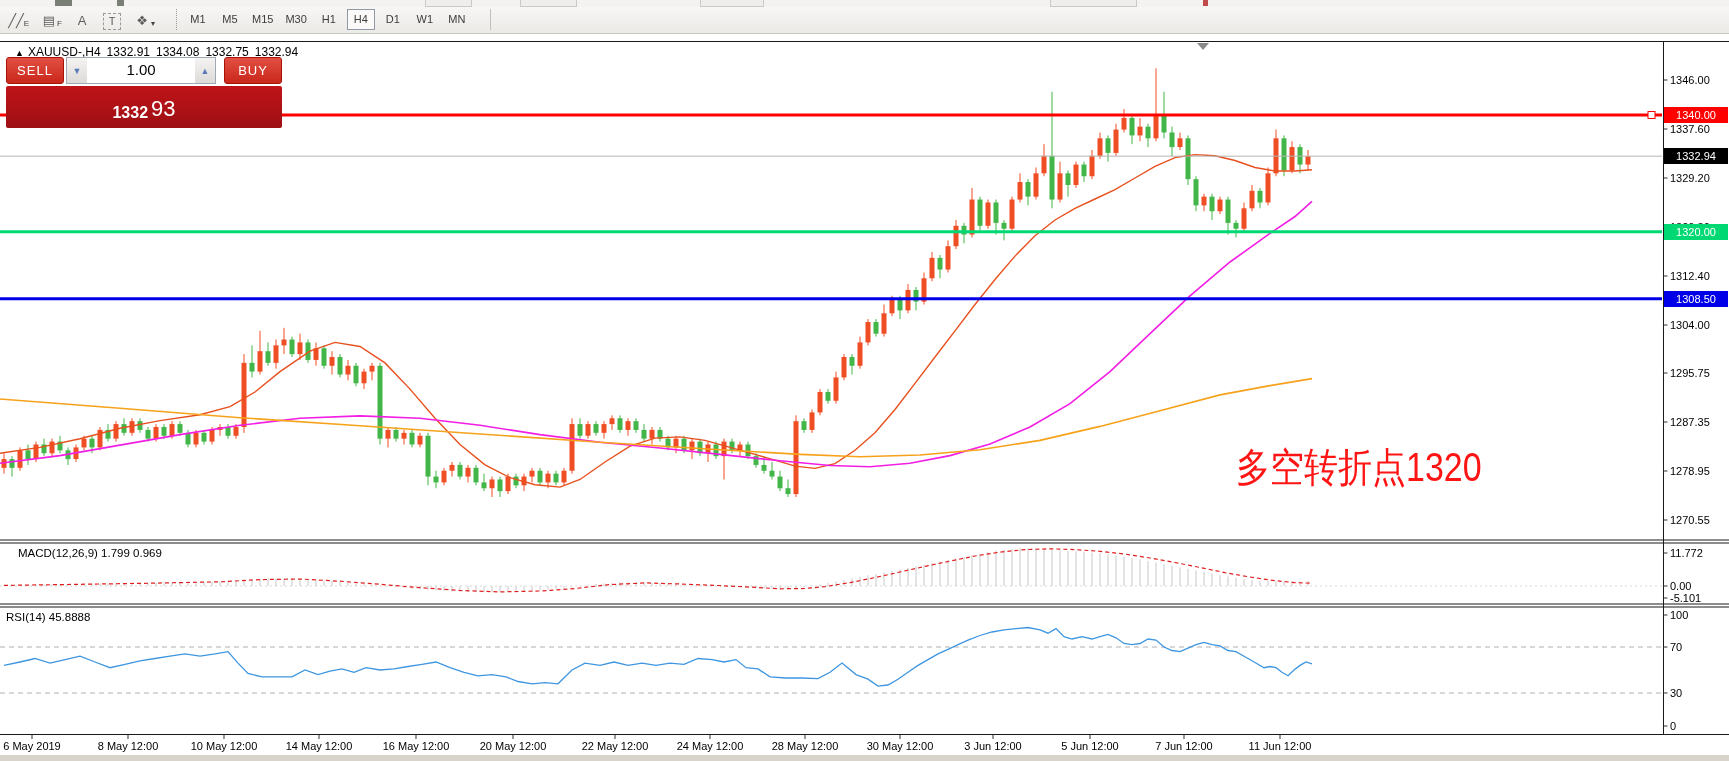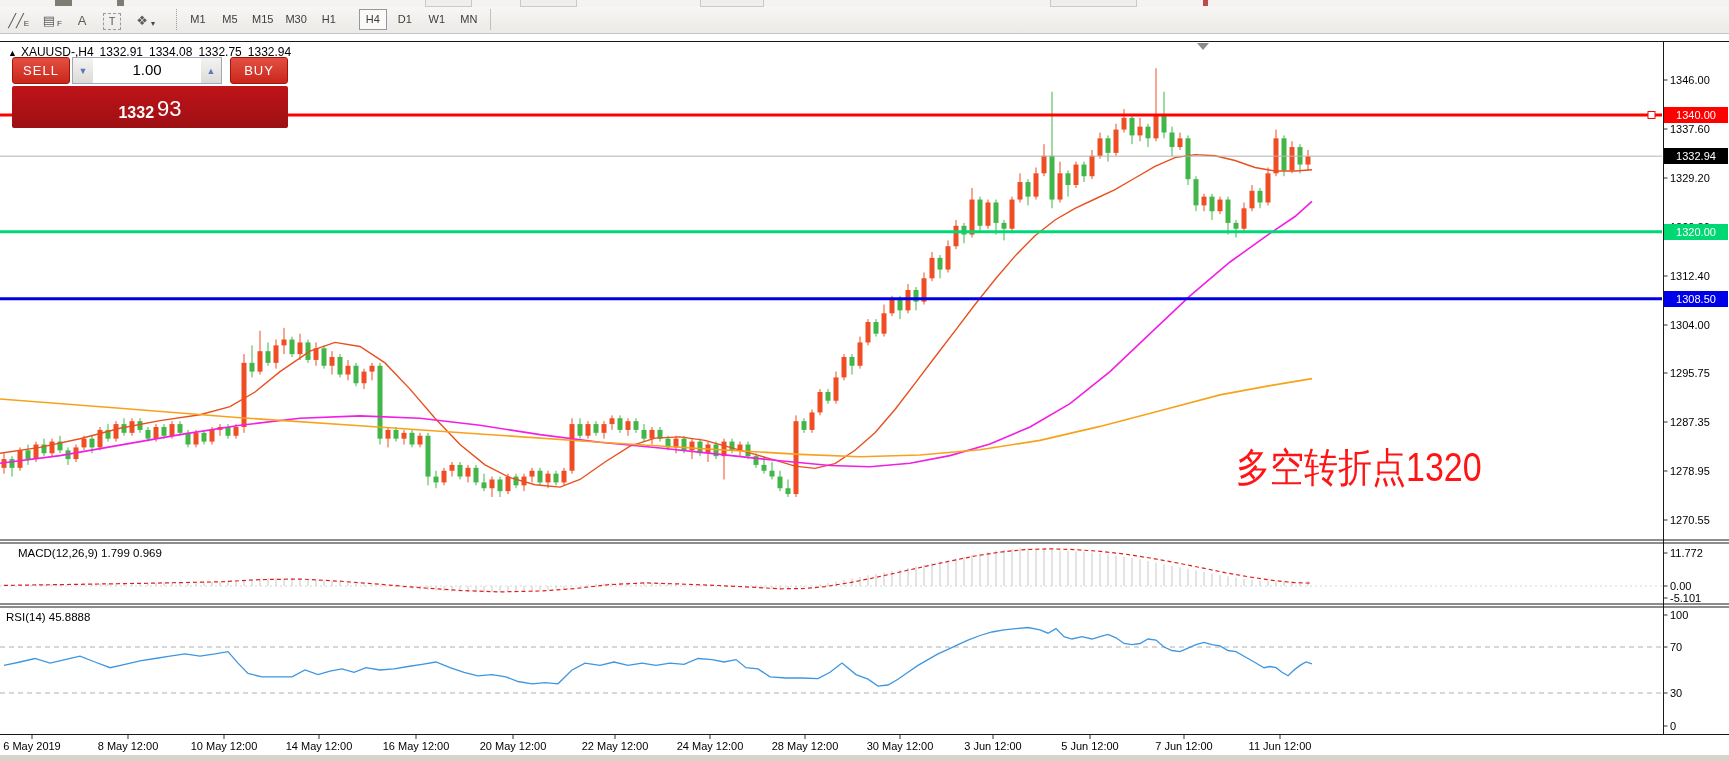--- a/index.html
+++ b/index.html
@@ -16,26 +16,26 @@
   .tool-icon{position:relative;width:24px;height:21px;line-height:21px;text-align:center;
              color:#5c5c5c;font-size:13px;cursor:pointer;}
   .tool-icon .sub{position:absolute;right:-1px;bottom:-3px;font-size:8px;color:#444;}
   .tool-icon.boxed{border:1px dashed #9a9a9a;width:16px;height:15px;line-height:15px;font-size:11px;margin-top:2px;}
   .sepdot{position:absolute;left:176px;top:2px;height:21px;border-left:1px dotted #9b9b9b;}
   .sepline{position:absolute;left:490px;top:2px;height:21px;border-left:1px solid #c2bfbc;}
   #tf-buttons{position:absolute;left:184px;top:2px;display:flex;gap:4px;}
   .tf-btn{height:21px;min-width:28px;padding:0 3px;border:1px solid transparent;background:transparent;
           color:#3c3c3c;font-family:Liberation Sans, sans-serif;font-size:11px;line-height:19px;
           text-align:center;cursor:pointer;}
-  .tf-btn.active{border:1px solid #8f9aa5;background:#fbfaf9;margin-left:12px;}
+  .tf-btn.active{border:1px solid #8f9aa5;background:#fbfaf9;}
   
-  #symbol-header{position:absolute;left:8px;top:45px;font-size:12px;color:#000;z-index:3;white-space:nowrap;}
+  #symbol-header{position:absolute;left:15px;top:45px;font-size:12px;color:#000;z-index:3;white-space:nowrap;}
   #symbol-header .tri{font-size:9px;margin-right:4px;}
   #symbol-header span{margin-right:6px;}
-  #trade-widget{position:absolute;left:12px;top:57px;width:276px;z-index:4;}
+  #trade-widget{position:absolute;left:6px;top:57px;width:276px;z-index:4;}
   #tw-row1{display:flex;height:27px;}
   .trade-btn{width:62px;height:27px;border:1px solid #a91208;border-radius:3px;
              background:linear-gradient(#e25043,#c9271a);color:#fff;font-size:13px;
              font-family:"Liberation Sans",sans-serif;letter-spacing:1px;cursor:pointer;}
   #stepper{display:flex;margin-left:2px;margin-right:8px;height:25px;border:1px solid #9fa8b4;background:#fff;}
   .step-btn{width:20px;height:25px;border:none;background:linear-gradient(#f4f3f2,#dddbd8);
             color:#5a79b8;font-size:9px;cursor:pointer;padding:0;}
   #vol-input{width:96px;height:23px;border:none;outline:none;text-align:center;font-size:15px;
              font-family:"Liberation Sans",sans-serif;padding:0 6px;color:#000;}
   #tw-row2{display:flex;margin-top:2px;height:42px;gap:4px;}

